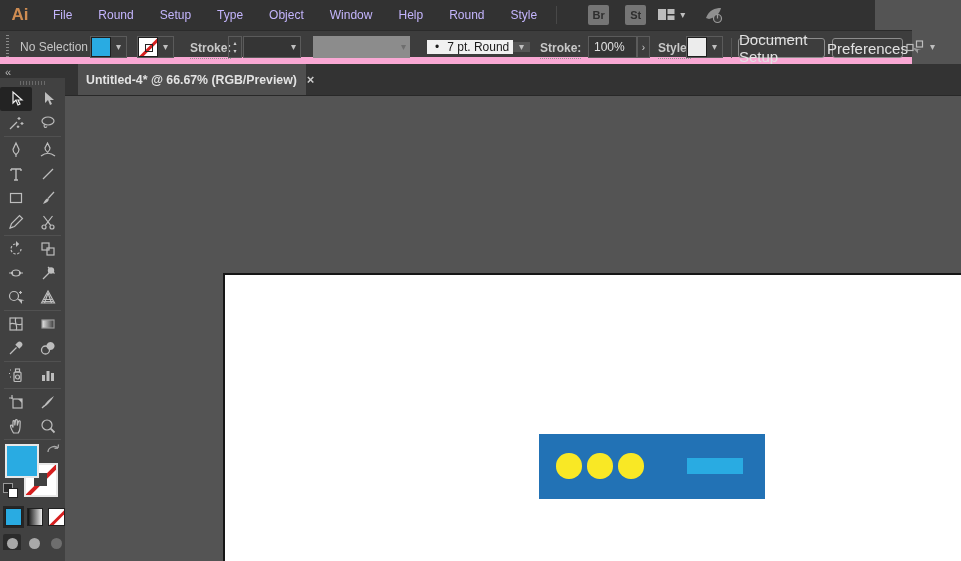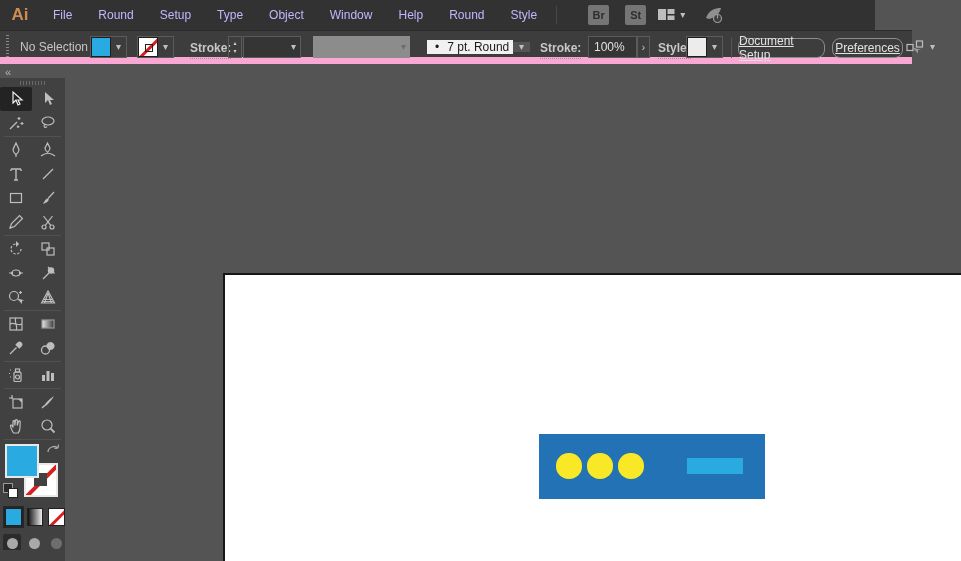--- a/index.html
+++ b/index.html
@@ -50,22 +50,22 @@
   #brush-chev{width:17px;background:#555;display:flex;align-items:center;justify-content:center;}
   #opacity-label{left:540px;top:8px;height:18px;}
   #opacity-field{left:588px;top:5px;width:49px;height:22px;background:#353535;border:1px solid #5B5B5B;
                  box-sizing:border-box;display:flex;align-items:center;padding-left:5px;color:#E0E0E0;}
   #opacity-btn{left:637px;top:5px;width:13px;height:22px;border:1px solid #5B5B5B;box-sizing:border-box;
                display:flex;align-items:center;justify-content:center;color:#CFCFCF;font-size:10px;}
   #style-label{left:658px;top:8px;height:18px;}
   #style-ctl{left:686px;}
   #style-swatch{width:20px;height:20px;border:1px solid #1E1E1E;background:#ECECEC;box-sizing:border-box;}
   #cb-sep{left:731px;top:7px;width:1px;height:20px;background:#565656;}
-  .cb-btn{position:absolute;top:7px;height:20px;border:1px solid #8C8C8C;border-radius:8px;box-sizing:border-box;
-          display:flex;align-items:center;justify-content:center;font-size:12px;color:#E2E2E2;background:transparent;text-decoration:underline;}
+  .cb-btn{position:absolute;top:7px;height:20px;border:1px solid #8C8C8C;border-radius:3px;box-sizing:border-box;
+          display:flex;align-items:center;justify-content:center;font-size:15px;color:#E2E2E2;background:transparent;}
   #doc-setup-btn{left:738px;width:87px;}
   #prefs-btn{left:832px;width:71px;}
   #select-similar{left:906px;display:flex;align-items:center;gap:6px;}
   
   #tabstrip{position:absolute;left:0;top:64px;width:961px;height:32px;background:#333333;
             border-bottom:1px solid #282828;box-sizing:border-box;}
   #doc-tab{position:absolute;left:78px;top:0;width:228px;height:31px;background:#4F4F4F;
            display:flex;align-items:center;}
   #tab-title{padding-left:8px;font-size:12.3px;font-weight:600;color:#E3E3E3;white-space:nowrap;}
   #tab-close{margin-left:10px;color:#CCCCCC;font-size:13px;font-weight:bold;line-height:1;}
@@ -203,20 +203,26 @@
     <div class="cb" id="select-similar">
       <svg class="ti" width="18" height="15" viewBox="0 0 18 15">
         <rect x="1" y="4.5" width="6" height="6"></rect>
         <rect x="10.5" y="1" width="6" height="6"></rect>
         <path class="f" style="fill:#9A9A9A" d="M6.5 7.5 L12 13.5 L12 10 L15.5 10 Z"></path>
       </svg>
       <span class="chev">▾</span>
     </div>
   </div>
 
+  <div id="tabstrip">
+    <div id="doc-tab">
+      <span id="tab-title">Untitled-4* @ 66.67% (RGB/Preview)</span>
+      <span id="tab-close">×</span>
+    </div>
+  </div>
   <div id="tb-collapse">«</div>
 
   <div id="canvas-area">
     <div id="artboard">
         <div class="shape" style="left: 314px; top: 159px; width: 226px; height: 65px; background: rgb(34, 114, 181);"></div>
         <div class="shape" style="left: 331.4px; top: 178.4px; height: 25.2px; width: 25.2px; border-radius: 50%; background: rgb(249, 232, 37);"></div>
         <div class="shape" style="left: 362.4px; top: 178.4px; height: 25.2px; width: 25.2px; border-radius: 50%; background: rgb(249, 232, 37);"></div>
         <div class="shape" style="left: 393.4px; top: 178.4px; height: 25.2px; width: 25.2px; border-radius: 50%; background: rgb(249, 232, 37);"></div>
         <div class="shape" style="left: 462px; top: 183px; width: 56px; height: 16px; background: rgb(41, 171, 226);"></div>
       </div>

